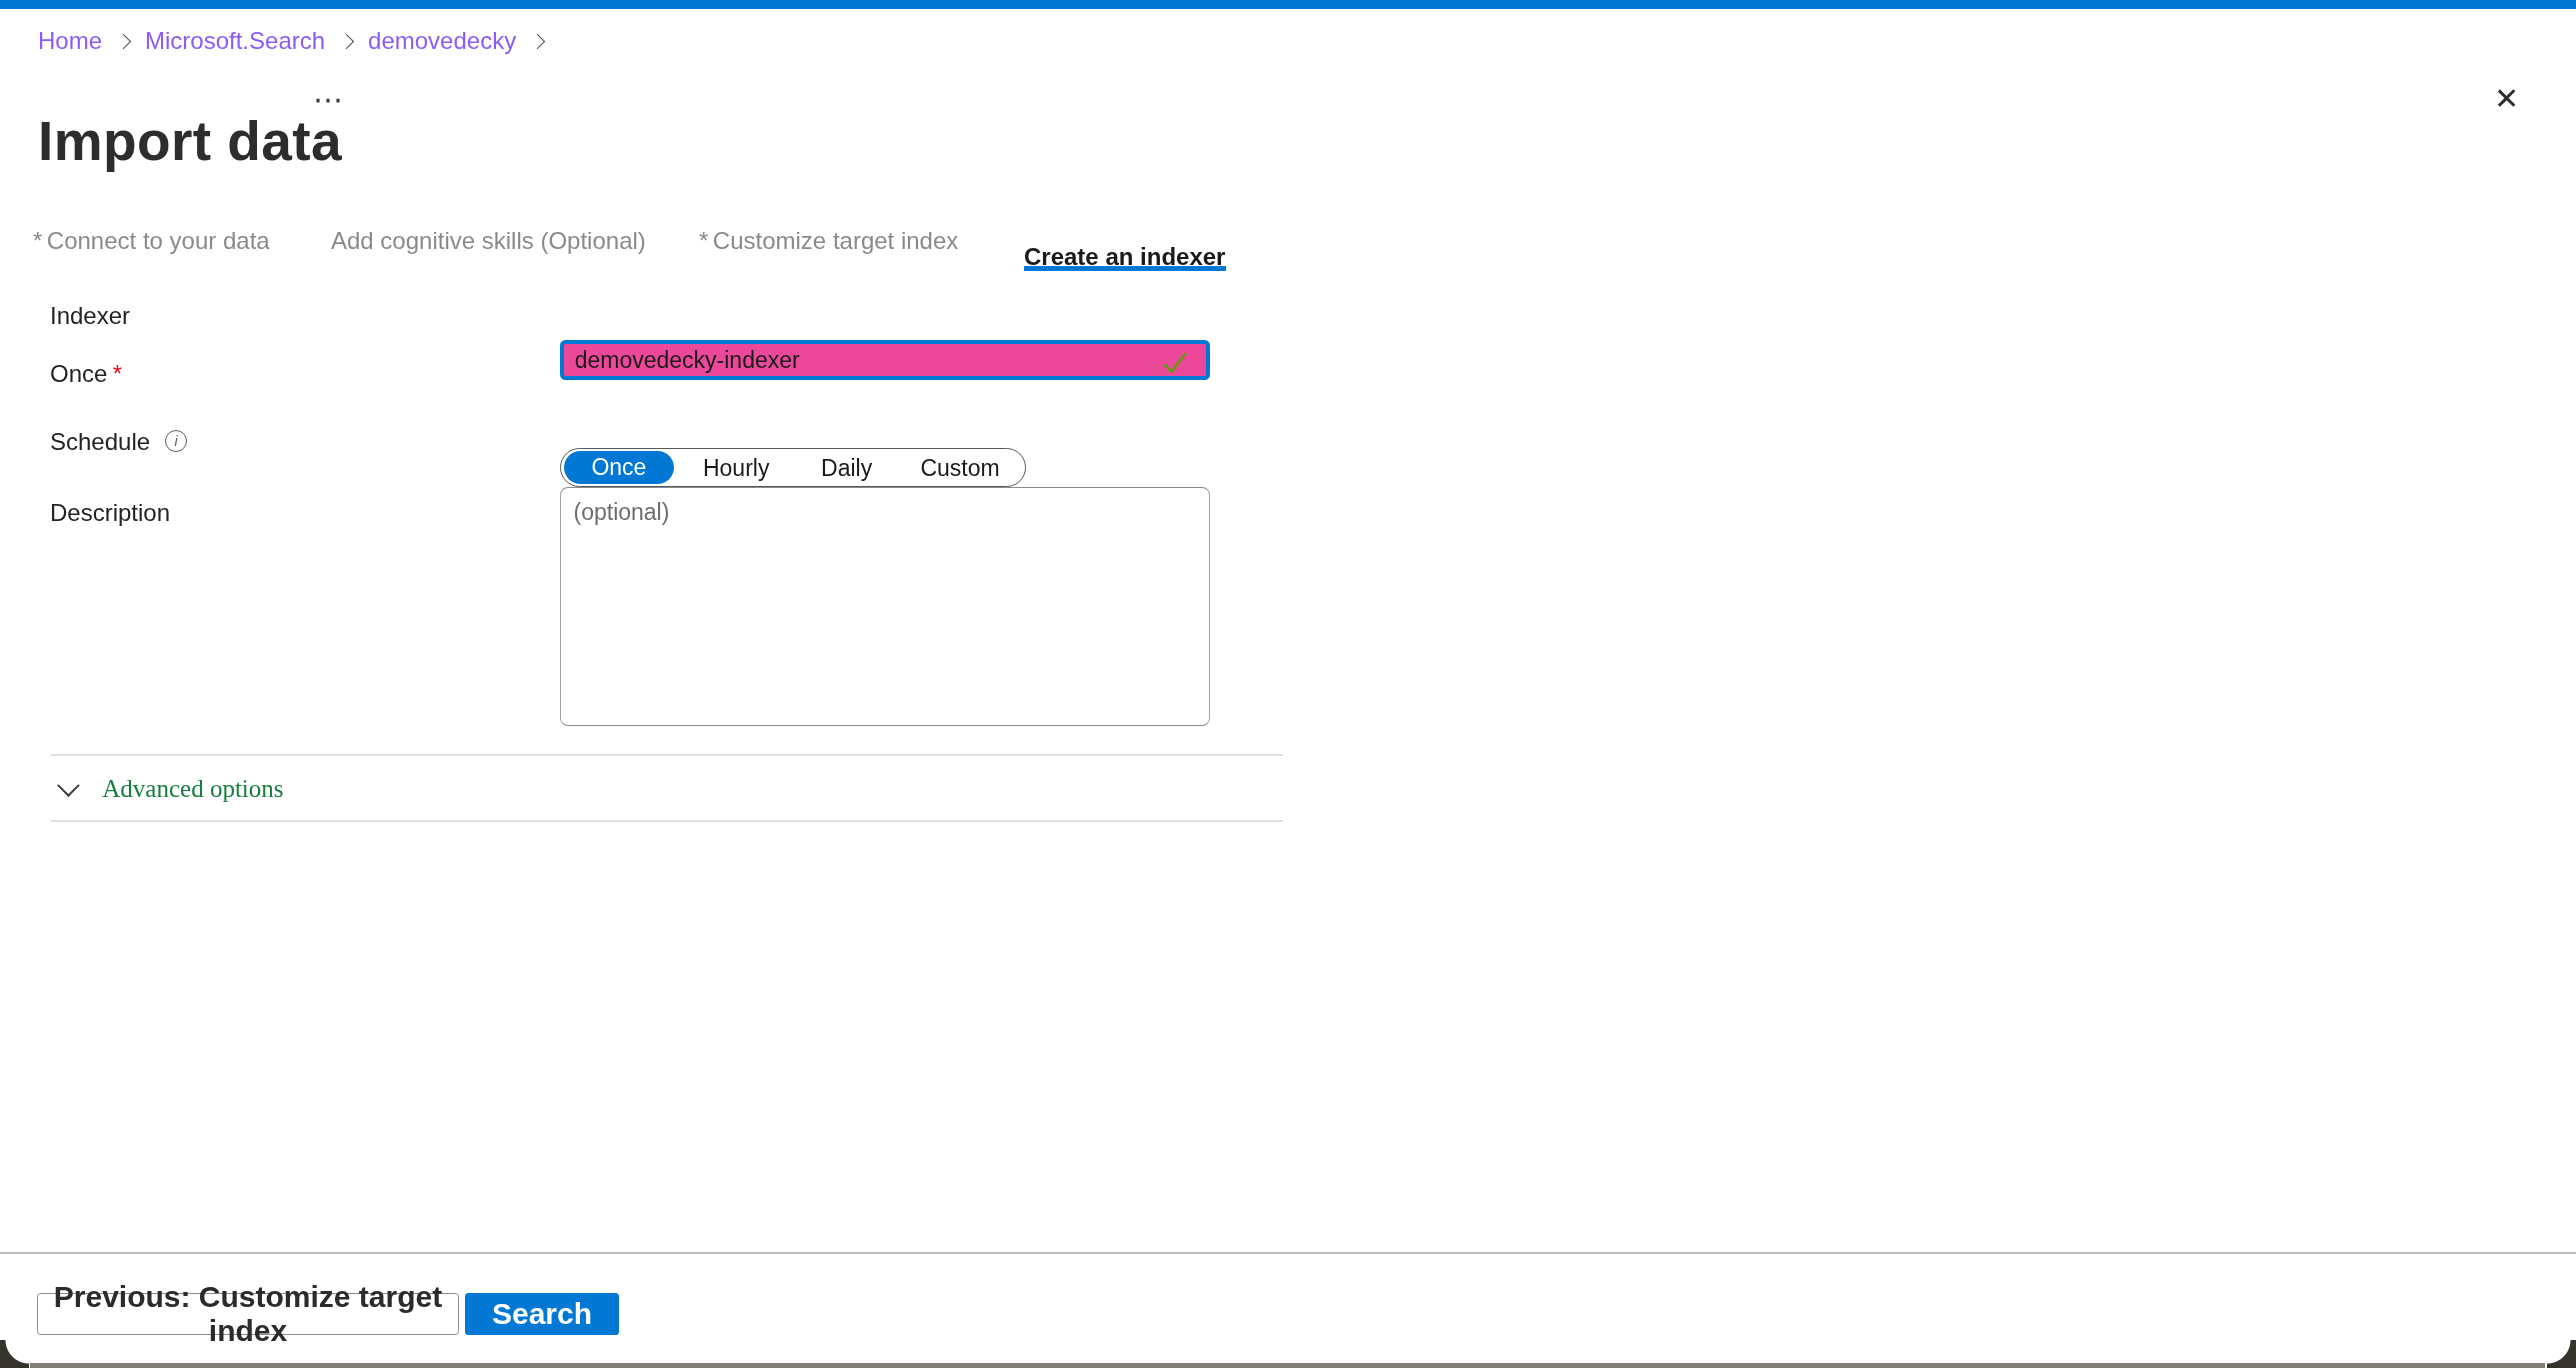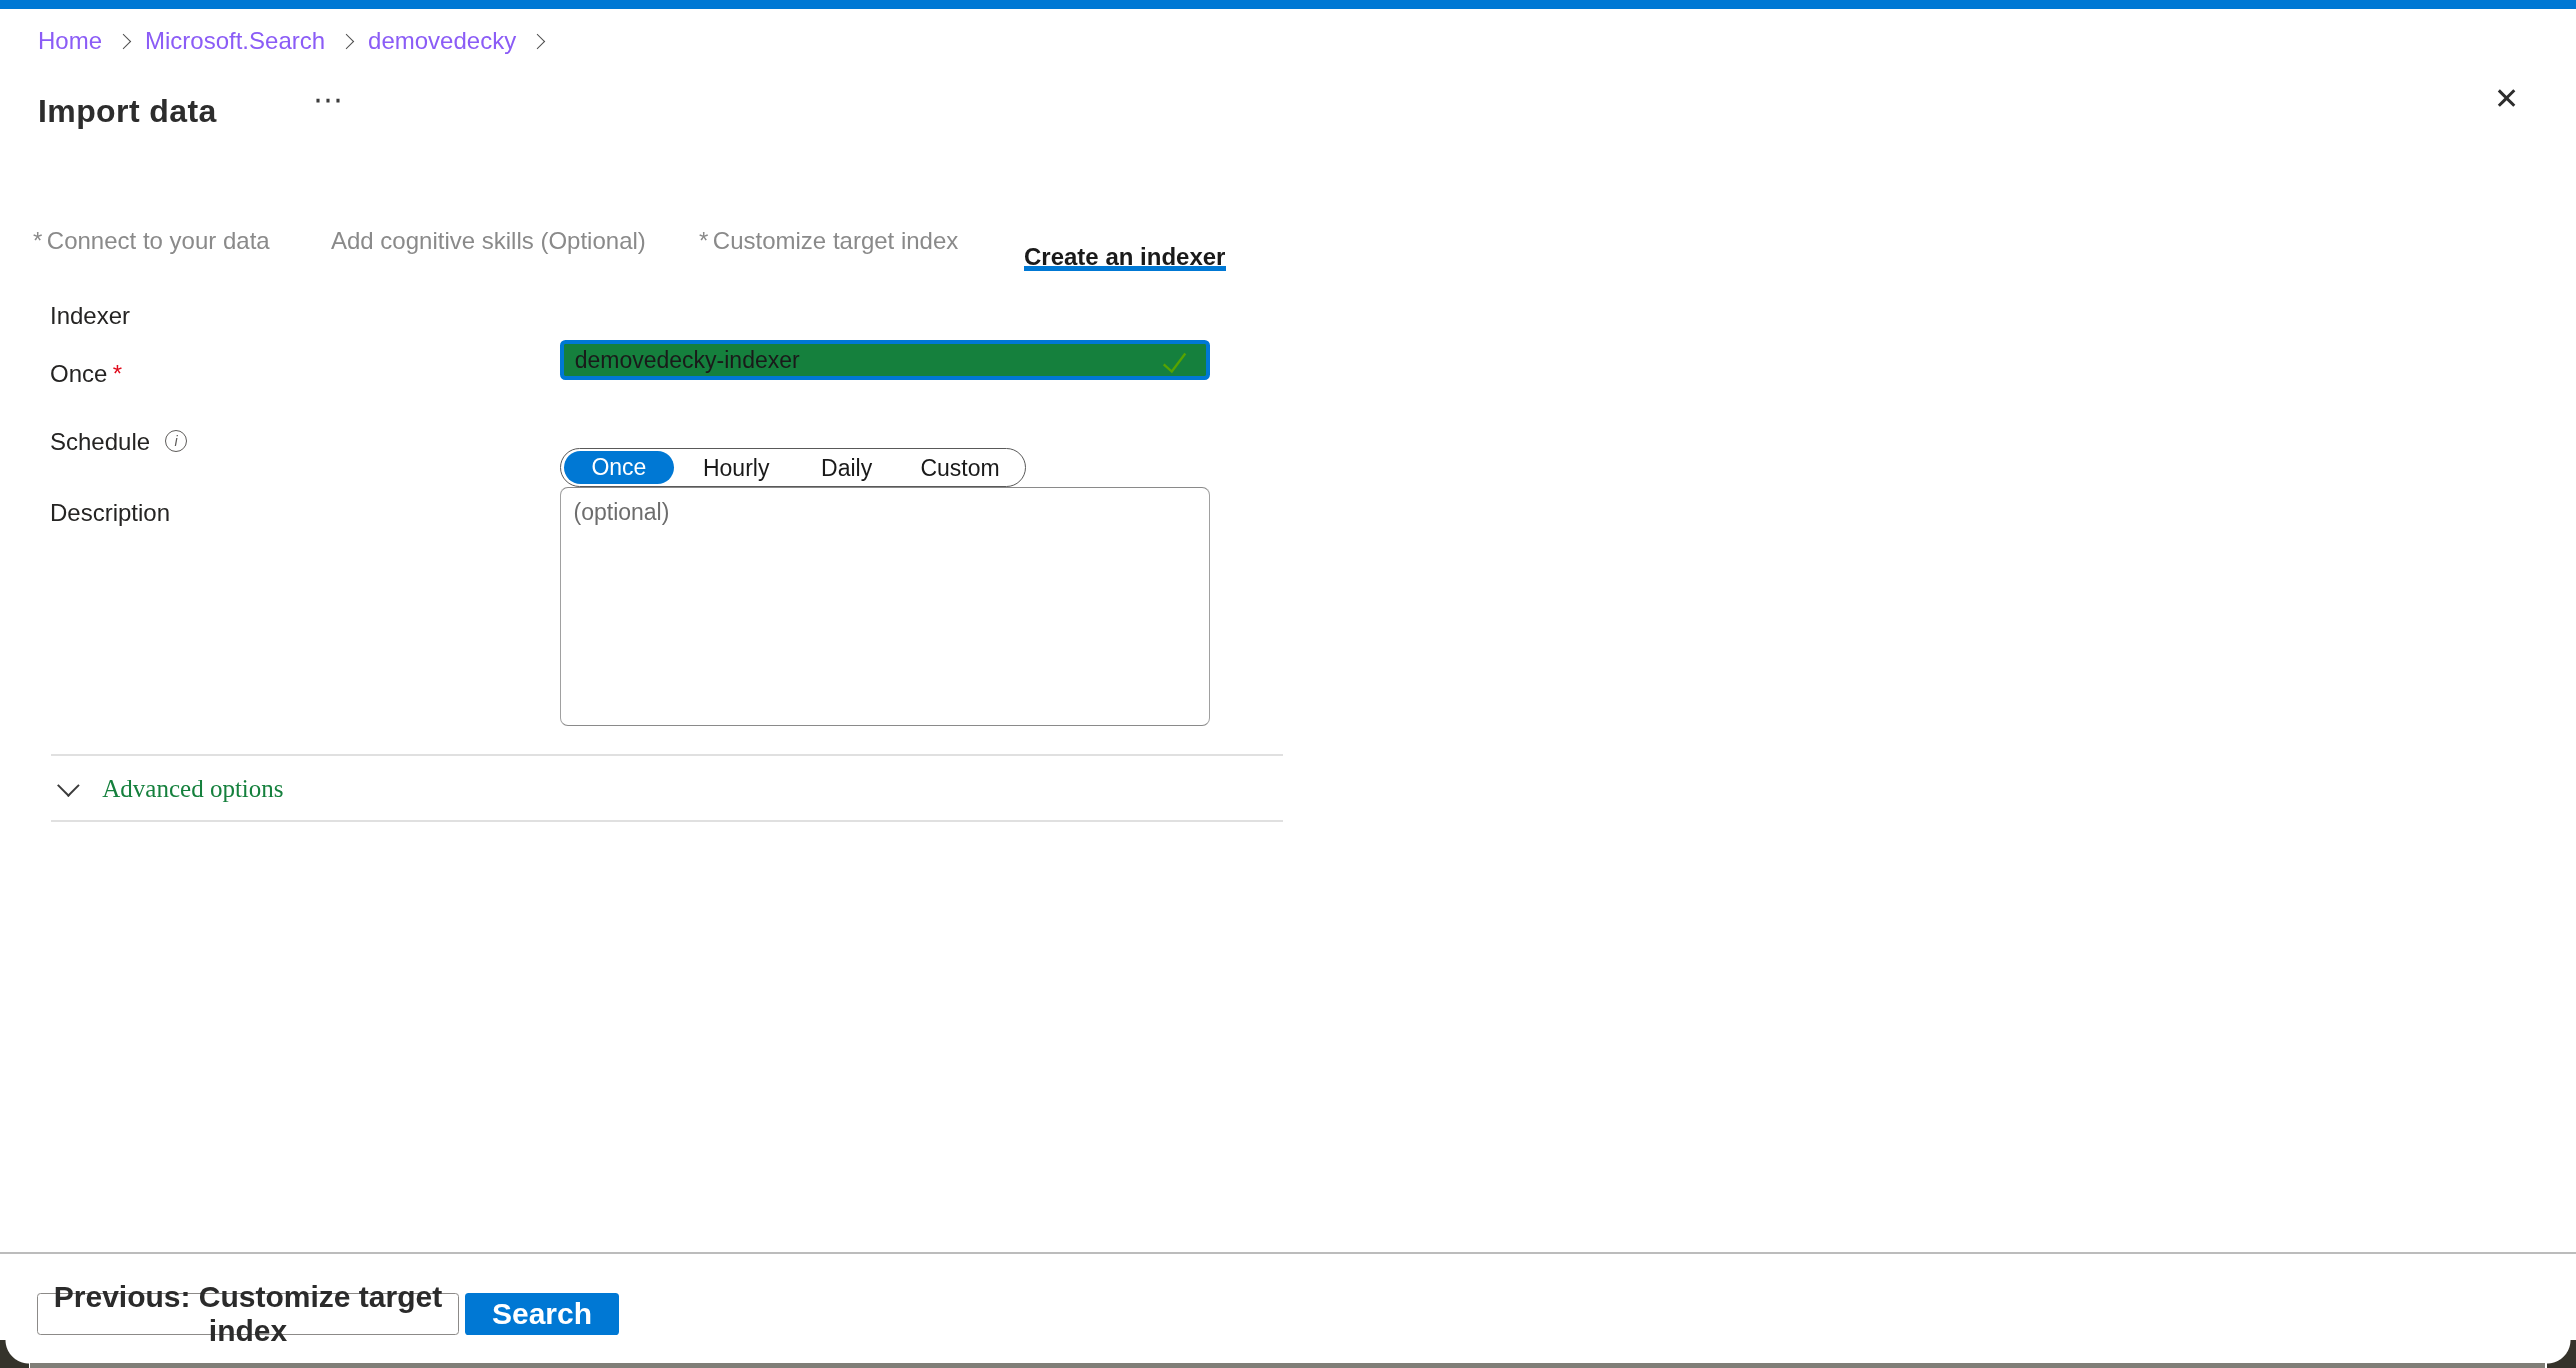--- a/index.html
+++ b/index.html
@@ -11,21 +11,21 @@
   
   .topbar{position:absolute;left:0;top:0;width:2576px;height:9px;background:#0078d4;}
 
   
   .breadcrumb{position:absolute;left:38px;top:27px;display:flex;align-items:center;gap:14.3px;font-size:24px;}
   .crumb{color:#8b5cf6;text-decoration:none;cursor:pointer;}
   .crumb-sep{width:9.8px;height:9.8px;border-top:1.8px solid #4f4f4f;border-right:1.8px solid #4f4f4f;
     transform:rotate(45deg);display:inline-block;margin:0 1.8px;}
 
   
-  .page-title{position:absolute;left:38px;top:72px;font-size:32px;font-weight:700;color:#2d2d2d;letter-spacing:0.4px;}
+  .page-title{position:absolute;left:38px;top:72px;font-size:55px;font-weight:700;color:#2d2d2d;letter-spacing:0.4px;}
   .ellipsis-btn{position:absolute;left:313px;top:82px;font-size:30px;color:#3c3c3c;cursor:pointer;letter-spacing:2.7px;}
   .close-btn{position:absolute;left:2494px;top:81px;font-size:30px;color:#2d2d2d;cursor:pointer;font-weight:300;}
 
   
   .tab{position:absolute;top:225px;font-size:24px;color:#8a8a8a;cursor:pointer;white-space:nowrap;line-height:32px;}
   .tab .marker{margin-right:4.5px;}
   .tab.t1{left:33px;}
   .tab.t2{left:331px;}
   .tab.t3{left:699px;}
   .tab.t4{left:1024px;}
@@ -34,21 +34,21 @@
 
   
   .section-heading{position:absolute;left:50px;top:302px;font-size:24px;color:#252423;}
   .field-label{position:absolute;left:50px;font-size:24px;color:#252423;white-space:nowrap;}
   .lbl-name{top:360px;}
   .lbl-schedule{top:428px;}
   .lbl-description{top:499px;}
   .req{color:#e00b1c;margin-left:5.4px;}
 
   .name-input{position:absolute;left:560px;top:340px;width:650px;height:40px;box-sizing:border-box;
-    border:4.5px solid #0078d4;border-radius:5.4px;background:#15803d;font-size:23px;color:#1a1a1a;
+    border:4.5px solid #0078d4;border-radius:5.4px;background:#ec4899;font-size:23px;color:#1a1a1a;
     padding:0 47px 0 10.7px;outline:none;font-family:"Liberation Sans", sans-serif;}
   .valid-check{position:absolute;left:1161px;top:349px;width:27px;height:27px;}
 
   .info-icon{position:absolute;left:165px;top:430px;width:22.4px;height:22.4px;border:1.8px solid #5d5b59;
     border-radius:50%;box-sizing:border-box;color:#5d5b59;font-size:14.3px;display:flex;align-items:center;
     justify-content:center;font-style:italic;cursor:default;}
 
   .segmented{position:absolute;left:560px;top:412px;width:466px;height:39px;box-sizing:border-box;
     border:1.8px solid #595959;border-radius:21.5px;background:#fff;display:flex;align-items:center;margin-top:36px;}
   .seg-opt{font-size:23px;color:#1a1a1a;text-align:center;cursor:pointer;line-height:32px;}

